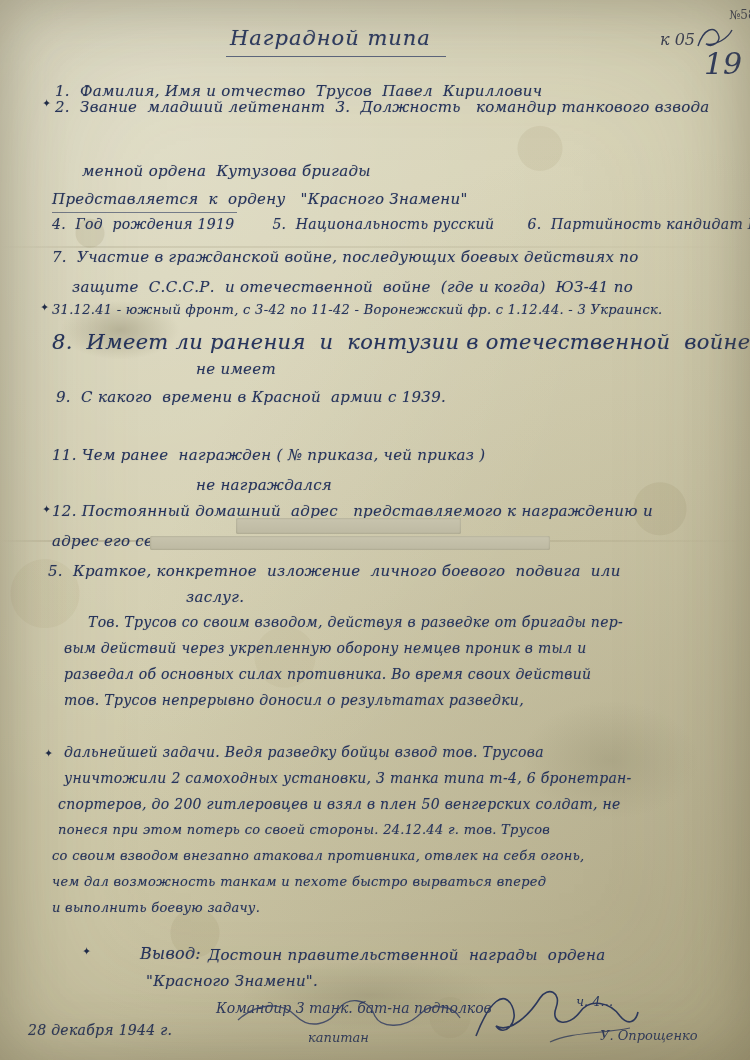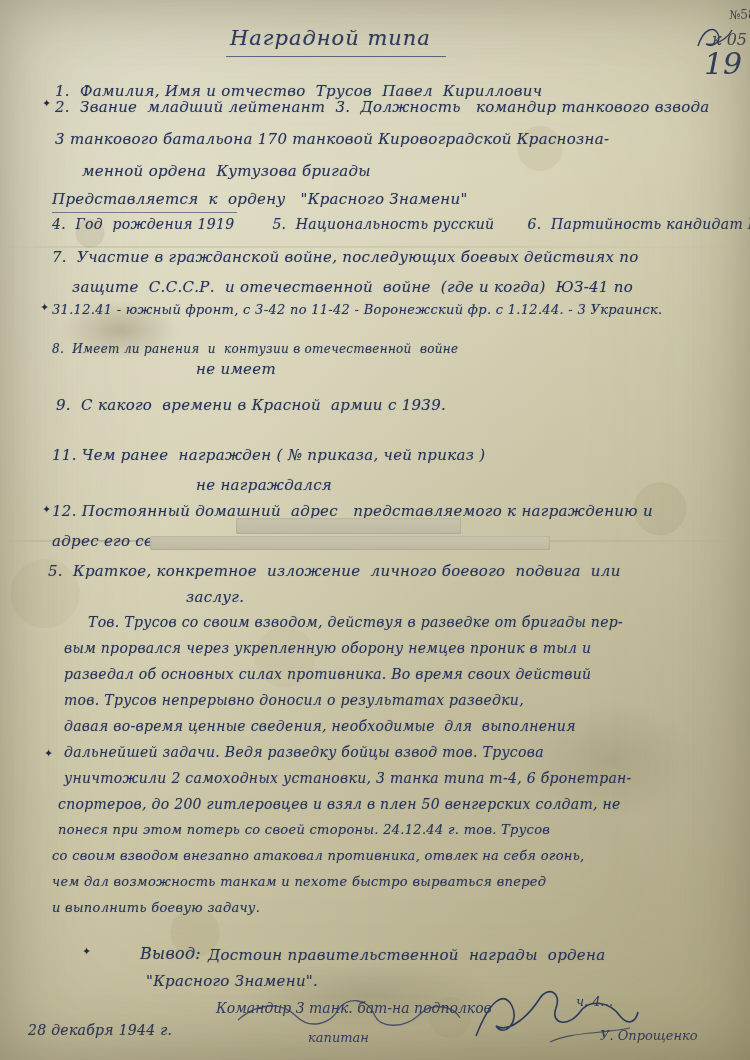--- a/index.html
+++ b/index.html
@@ -124,67 +124,65 @@
 <div class="page">
   <div class="grain"></div>
   <div class="fold f1"></div>
   <div class="fold f2"></div>
 
   <div class="smear" style="left:60px; top:300px; width:120px; height:60px;"></div>
   <div class="smear" style="left:520px; top:700px; width:180px; height:120px; opacity:.7;"></div>
   <div class="smear" style="left:240px; top:960px; width:260px; height:70px; opacity:.8;"></div>
 
   <div class="stamp" style="left:684px; top:8px; font-size:12px;margin-left:45px;">№580</div>
-  <div class="stamp" style="left:712px; top:30px; font-size:16px; font-style:italic;">к 05</div>
+  <div class="stamp" style="left:660px; top:30px; font-size:16px; font-style:italic;">к 05</div>
   <div class="bignum" style="left:704px; top:46px;">19</div>
 
   <svg class="scribble" style="left:694px; top:24px;" width="40" height="34" viewBox="0 0 40 34">
     <path d="M4 22 C10 4, 20 2, 24 10 C28 18, 18 24, 12 20 C22 22, 34 14, 38 6" fill="none" stroke="#2b3860" stroke-width="1.4"></path>
   </svg>
 
   <div class="title" style="left:230px; top:26px;">Наградной типа</div>
   <div class="titleline" style="left:226px; top:56px; width:220px;"></div>
 
   <div class="ink" style="left:55px; top:66px; font-size:15px;margin-top:16px;">1.  Фамилия, Имя и отчество  Трусов  Павел  Кириллович</div>
   <div class="bullet" style="left:42px; top:98px;">✦</div>
   <div class="ink" style="left:55px; top:98px; font-size:15px;">2.  Звание  младший лейтенант  3.  Должность   командир танкового взвода</div>
-  <div class="ink" style="left:55px; top:130px; font-size:15px;">3 танкового батальона 170 танковой Кировоградской Краснозна-</div>
   <div class="ink" style="left:82px; top:162px; font-size:15px;">менной ордена  Кутузова бригады</div>
 
   <div class="ink" style="left:52px; top:190px; font-size:15px;">Представляется  к  ордену   "Красного Знамени"</div>
   <div class="underline" style="left:52px; top:212px; width:185px;"></div>
 
   <div class="ink" style="left:52px; top:216px; font-size:14px;">4.  Год  рождения 1919        5.  Национальность русский       6.  Партийность кандидат ВКП(б)</div>
 
   <div class="ink" style="left:52px; top:248px; font-size:15px;">7.  Участие в гражданской войне, последующих боевых действиях по</div>
   <div class="ink" style="left:72px; top:278px; font-size:15px;">защите  С.С.С.Р.  и отечественной  войне  (где и когда)  ЮЗ-41 по</div>
   <div class="bullet" style="left:40px; top:302px;">✦</div>
   <div class="ink" style="left:52px; top:302px; font-size:13px;">31.12.41 - южный фронт, с 3-42 по 11-42 - Воронежский фр. с 1.12.44. - 3 Украинск.</div>
 
-  <div class="ink" style="left:52px; top:330px; font-size:12px;margin-top:12px;">8.  Имеет ли ранения  и  контузии в отечественной  войне</div>
+  <div class="ink" style="left:52px; top:330px; font-size:21px;">8.  Имеет ли ранения  и  контузии в отечественной  войне</div>
   <div class="ink" style="left:196px; top:360px; font-size:15px;">не имеет</div>
 
-  <div class="ink" style="left:56px; top:388px; font-size:15px;margin-top:8px;">9.  С какого  времени в Красной  армии с 1939.</div>
+  <div class="ink" style="left:56px; top:388px; font-size:15px;">9.  С какого  времени в Красной  армии с 1939.</div>
   <div class="ink" style="left:52px; top:446px; font-size:15px;">11. Чем ранее  награжден ( № приказа, чей приказ )</div>
   <div class="ink" style="left:196px; top:476px; font-size:15px;">не награждался</div>
 
   <div class="bullet" style="left:42px; top:504px;">✦</div>
   <div class="ink" style="left:52px; top:502px; font-size:15px;">12. Постоянный домашний  адрес   представляемого к награждению и</div>
   <div class="ink" style="left:52px; top:532px; font-size:15px;">адрес его семьи</div>
   <div class="redact" style="left:236px; top:518px; width:225px; height:16px;"></div>
   <div class="redact" style="left:150px; top:536px; width:400px; height:14px;"></div>
 
   <div class="ink" style="left:48px; top:562px; font-size:15px;">5.  Краткое, конкретное  изложение  личного боевого  подвига  или</div>
   <div class="ink" style="left:186px; top:588px; font-size:15px;">заслуг.</div>
 
   <div class="ink" style="left:88px; top:614px; font-size:14px;">Тов. Трусов со своим взводом, действуя в разведке от бригады пер-</div>
-  <div class="ink" style="left:64px; top:640px; font-size:14px;">вым прорвался через укрепленную оборону немцев проник в тыл и</div>
+  <div class="ink" style="left:64px; top:640px; font-size:14px;">вым действий через укрепленную оборону немцев проник в тыл и</div>
   <div class="ink" style="left:64px; top:666px; font-size:14px;">разведал об основных силах противника. Во время своих действий</div>
   <div class="ink" style="left:64px; top:692px; font-size:14px;">тов. Трусов непрерывно доносил о результатах разведки,</div>
-  <div class="ink" style="left:64px; top:718px; font-size:14px;">давая во-время ценные сведения, необходимые  для  выполнения</div>
   <div class="bullet" style="left:44px; top:748px;">✦</div>
   <div class="ink" style="left:64px; top:744px; font-size:14px;">дальнейшей задачи. Ведя разведку бойцы взвод тов. Трусова</div>
   <div class="ink" style="left:64px; top:770px; font-size:14px;">уничтожили 2 самоходных установки, 3 танка типа т-4, 6 бронетран-</div>
   <div class="ink" style="left:58px; top:796px; font-size:14px;">спортеров, до 200 гитлеровцев и взял в плен 50 венгерских солдат, не</div>
   <div class="ink" style="left:58px; top:822px; font-size:13px;">понеся при этом потерь со своей стороны. 24.12.44 г. тов. Трусов</div>
   <div class="ink" style="left:52px; top:848px; font-size:13px;">со своим взводом внезапно атаковал противника, отвлек на себя огонь,</div>
   <div class="ink" style="left:52px; top:874px; font-size:13px;">чем дал возможность танкам и пехоте быстро вырваться вперед</div>
   <div class="ink" style="left:52px; top:900px; font-size:13px;">и выполнить боевую задачу.</div>
 
   <div class="bullet" style="left:82px; top:946px;">✦</div>

